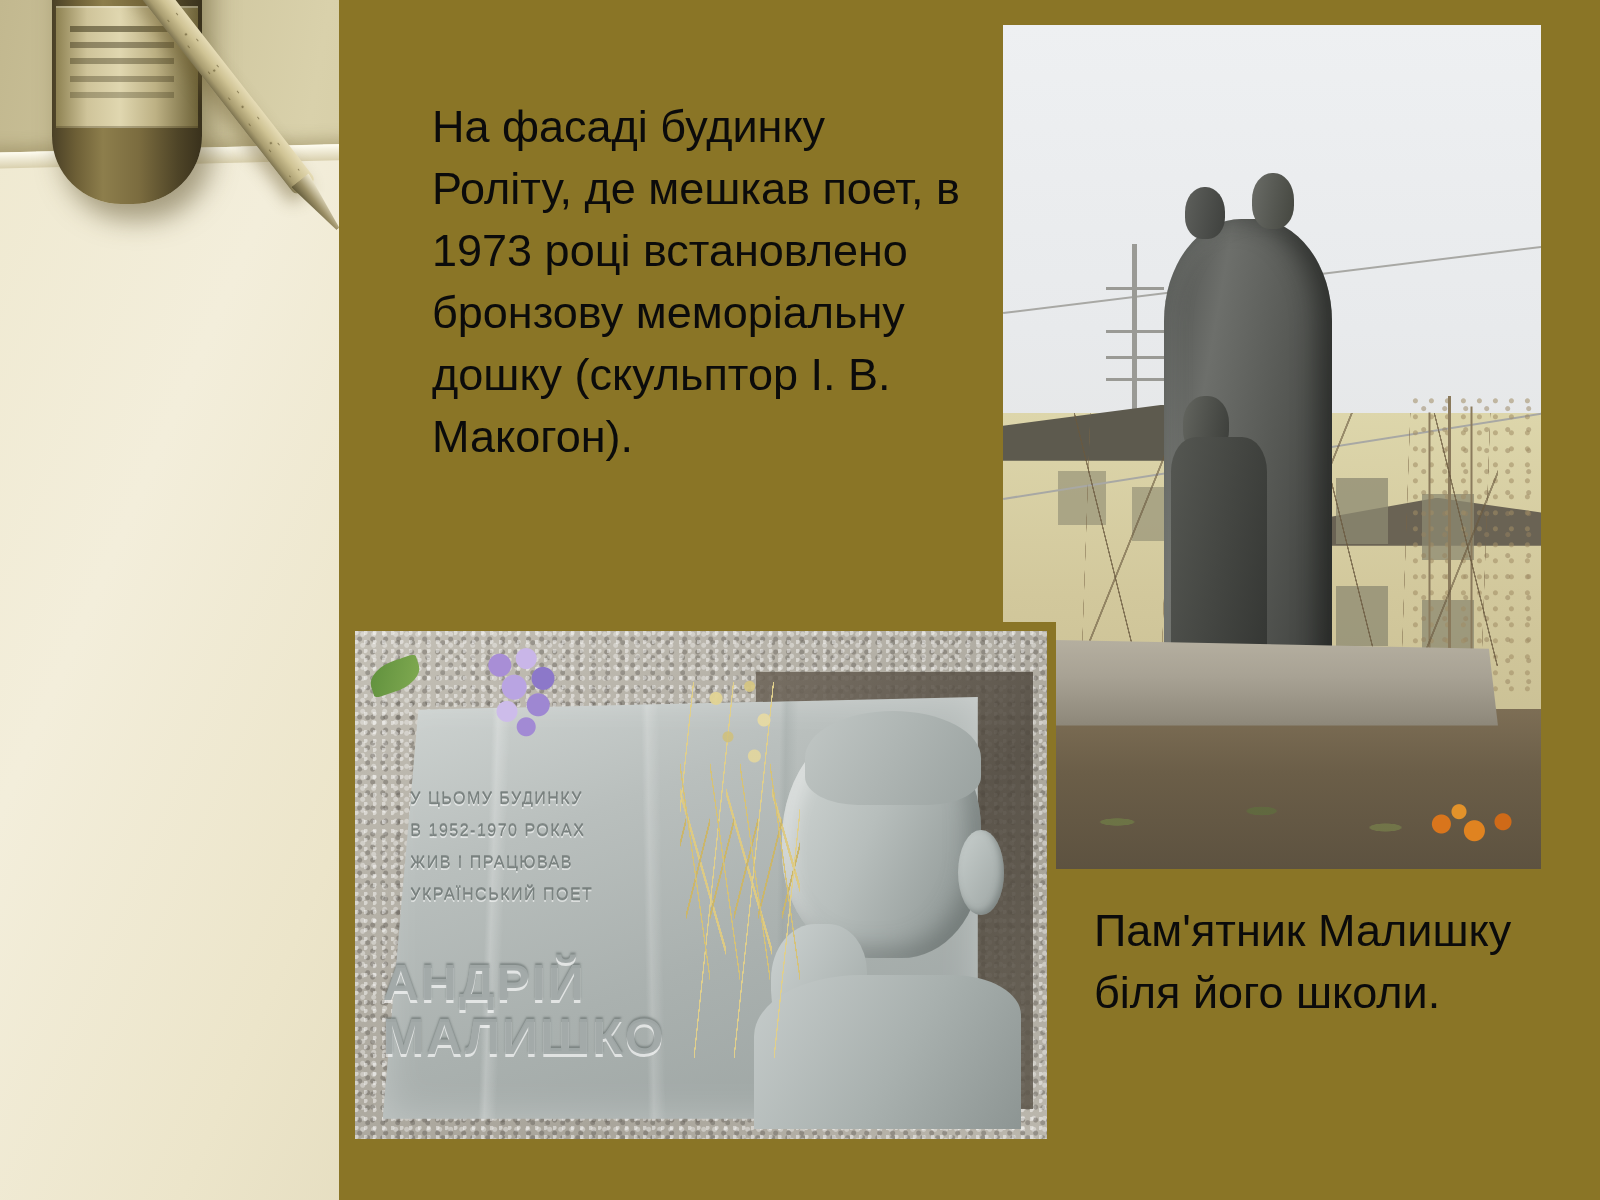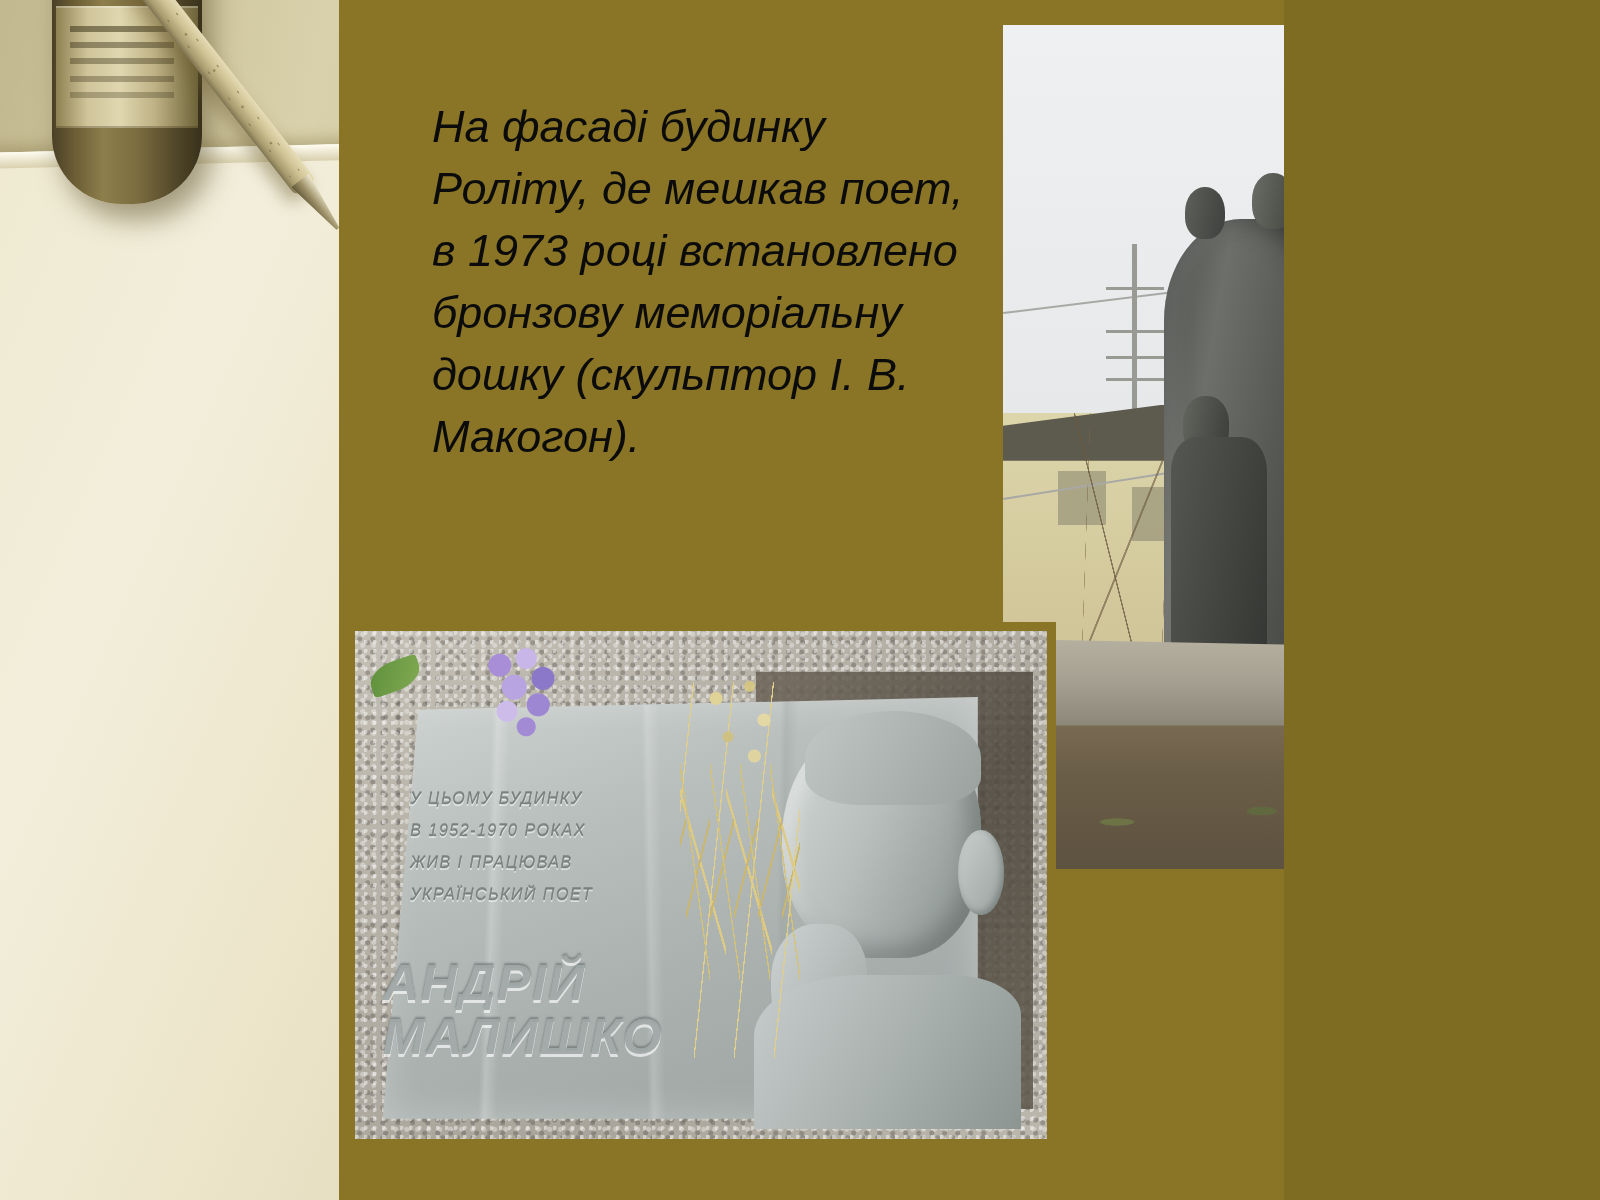--- a/index.html
+++ b/index.html
@@ -9,25 +9,24 @@
   }
   body {
     width: 1600px;
     height: 1200px;
     overflow: hidden;
     font-family: "Liberation Sans", sans-serif;
   }
 
   #slide {
     position: relative;
-    width: 1284px;
+    width: 1600px;
     height: 1200px;
     background: #8a7526;
     overflow: hidden;
-    font-style: italic;
   }
 
   
   .left-photo {
     position: absolute;
     left: 0; top: 0;
     width: 339px; height: 1200px;
     overflow: hidden;
     background: #c8bd92;
   }
@@ -510,14 +509,15 @@
 ЖИВ І ПРАЦЮВАВ
 УКРАЇНСЬКИЙ ПОЕТ</div>
     <div class="pp-name">АНДРІЙ
 МАЛИШКО</div>
     <div class="pp-bouquet"></div>
     <div class="pp-leaf"></div>
     <div class="pp-straw"></div>
     <div class="pp-straw-heads"></div>
   </div>
 
+  <div class="caption-text">Пам'ятник Малишку біля його школи.</div>
 
 </div>
 
 </body></html>

